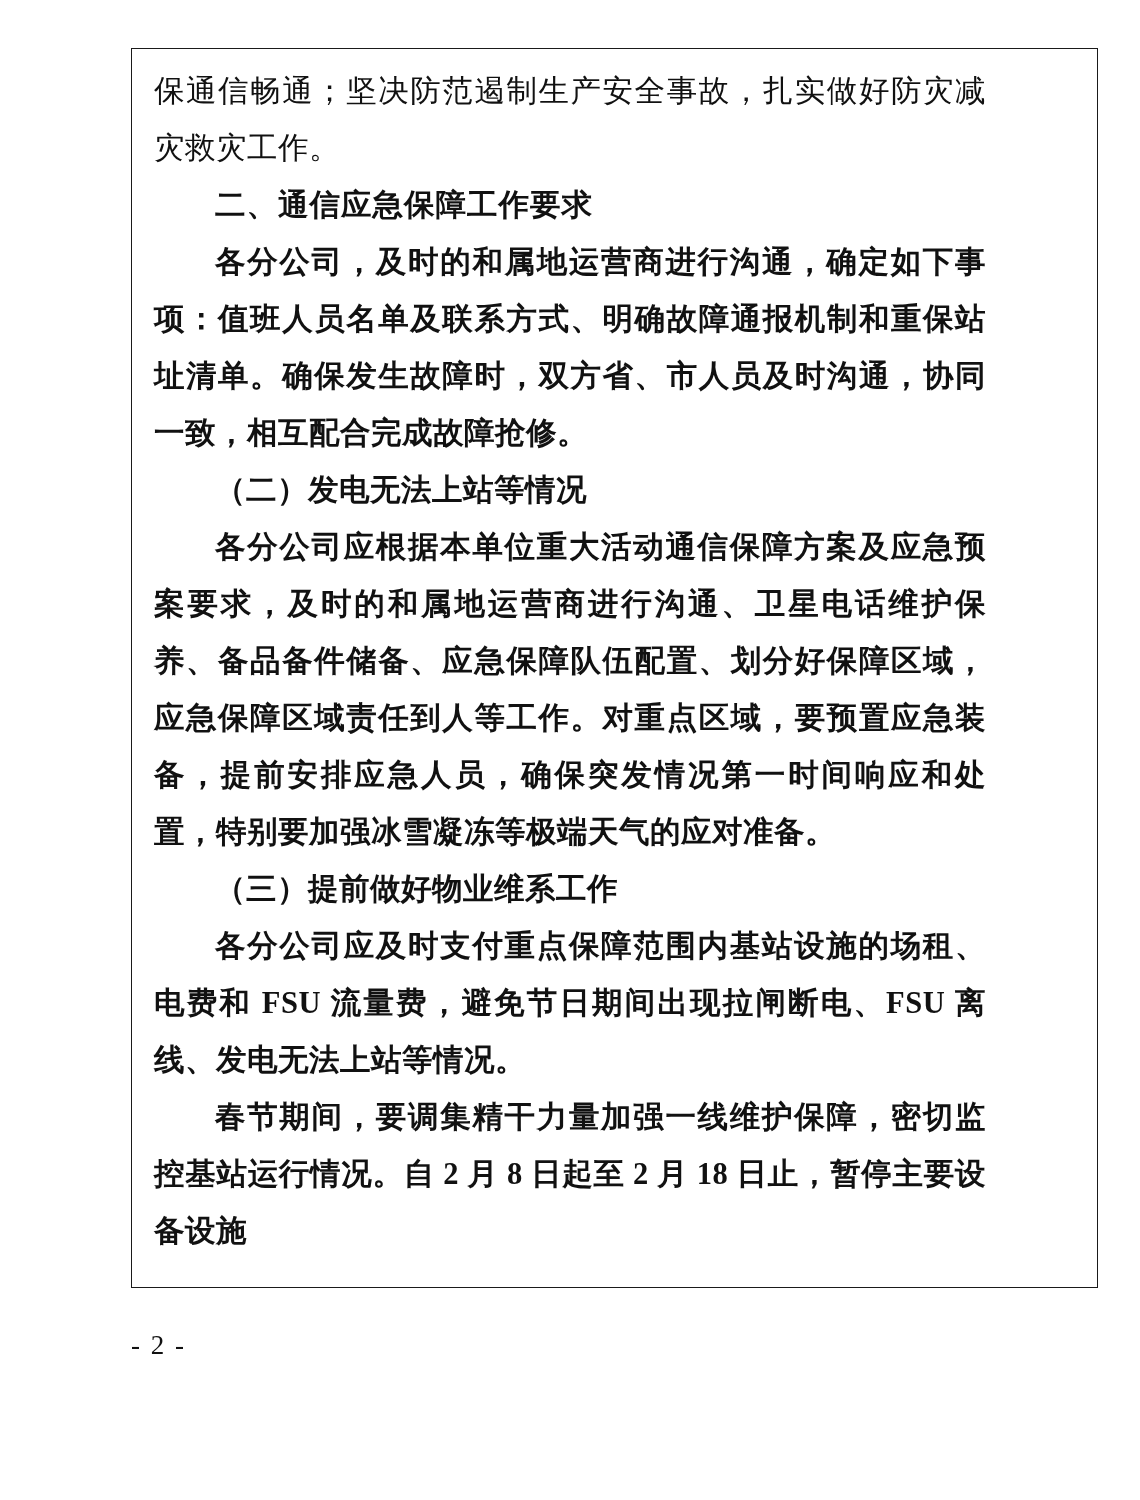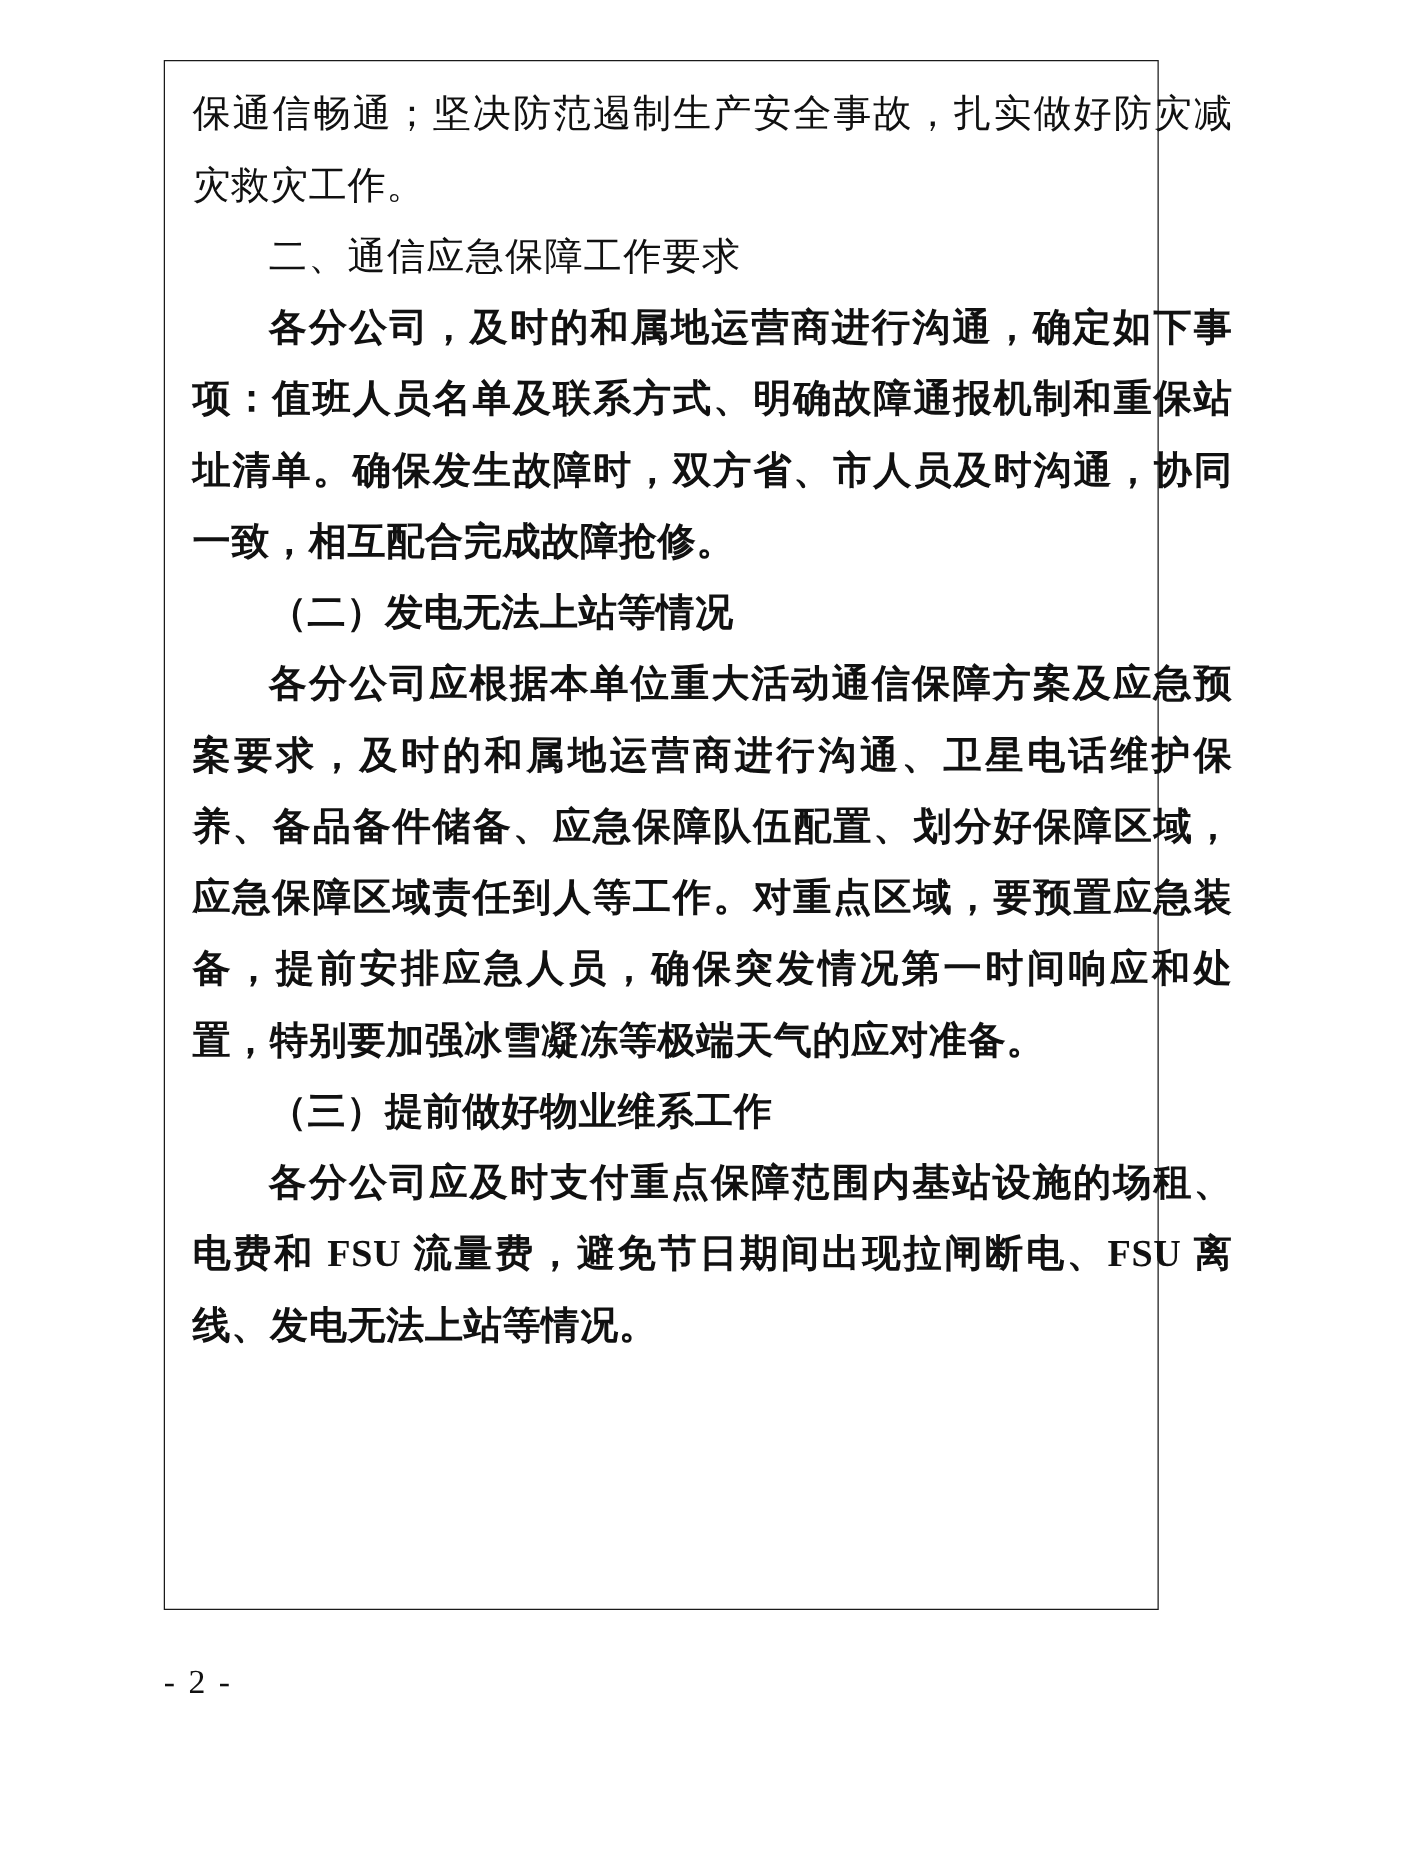--- a/index.html
+++ b/index.html
@@ -20,21 +20,21 @@
     left: 0;
     top: 0;
     width: 1140px;
     height: 1500px;
   }
   
   .doc-frame {
     position: absolute;
     left: 131px;
     top: 48px;
-    width: 796px;
+    width: 967px;
     height: 1240px;
     border: 1.5px solid #1a1a1a;
     box-sizing: border-box;
     background: #ffffff;
   }
   .doc-body {
     position: absolute;
     left: 14px;
     top: 14px;
     width: 848px;
@@ -49,21 +49,21 @@
     text-align: justify;
     text-justify: inter-ideograph;
     color: #111111;
     font-family: "Liberation Serif", "DejaVu Serif", serif;
   }
   p.indent {
     text-indent: 61px;
     font-weight: bold;
   }
   p.heading {
-    font-weight: normal;
+    font-weight: bold;
     text-indent: 61px;
     letter-spacing: 1px;
   }
   p.subheading {
     text-indent: 61px;
     font-weight: bold;
     letter-spacing: 0.5px;
   }
   .footer {
     position: absolute;
@@ -93,19 +93,20 @@
 
       <p class="subheading">（二）发电无法上站等情况</p>
 
       <p class="indent">各分公司应根据本单位重大活动通信保障方案及应急预案要求，及时的和属地运营商进行沟通、卫星电话维护保养、备品备件储备、应急保障队伍配置、划分好保障区域，应急保障区域责任到人等工作。对重点区域，要预置应急装备，提前安排应急人员，确保突发情况第一时间响应和处置，特别要加强冰雪凝冻等极端天气的应对准备。</p>
 
       <p class="subheading">（三）提前做好物业维系工作</p>
 
       <p class="indent">各分公司应及时支付重点保障范围内基站设施的场租、电费和 FSU 流量费，避免节日期间出现拉闸断电、FSU 离线、发电无法上站等情况。</p>
 
 
+      <p class="indent">春节期间，要调集精干力量加强一线维护保障，密切监控基站运行情况。自 2 月 8 日起至 2 月 18 日止，暂停主要设备设施</p>
 
     </div>
   </div>
 
   <div class="footer">- 2 -</div>
 
 </div>
 
 </body></html>

